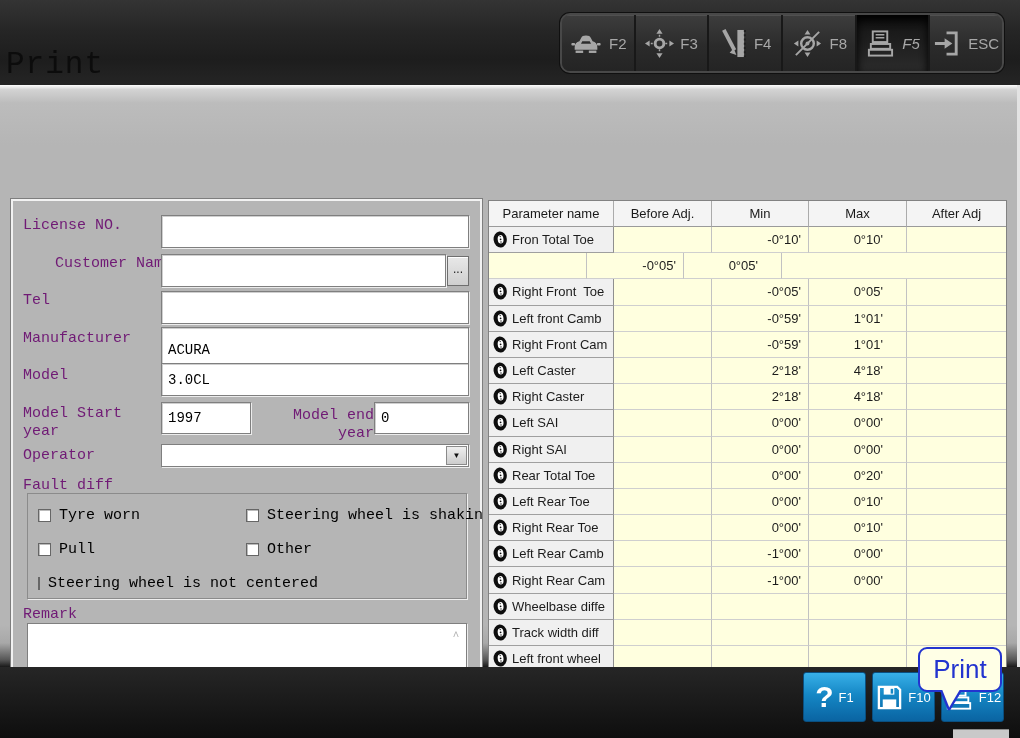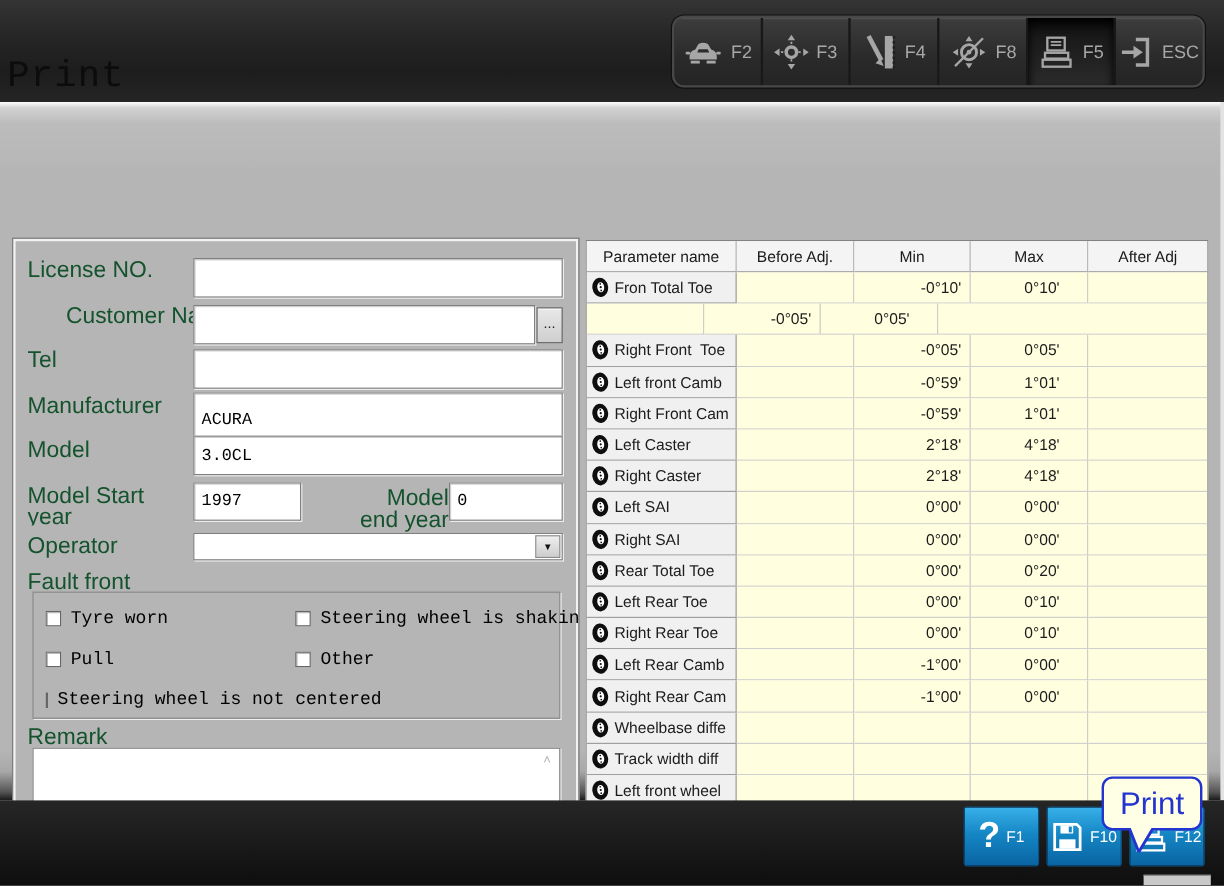--- a/index.html
+++ b/index.html
@@ -11,32 +11,32 @@
   .hdr-title{position:absolute;left:6px;top:47px;font-family:"Liberation Mono",monospace;
              font-size:31px;color:#0c0c0c;letter-spacing:1px;}
   .tbar{position:absolute;left:560px;top:13px;width:440px;height:56px;display:flex;
         border:2px solid #484848;border-radius:10px;background:#2a2a2a;
         box-shadow:0 0 0 1px #101010, inset 0 1px 0 #555;overflow:hidden;}
   .tb-btn{flex:1;display:flex;align-items:center;justify-content:center;gap:6px;
           background:linear-gradient(180deg,#3d3d3d 0%,#2b2b2b 55%,#242424 100%);
           border-right:2px solid #181818;box-shadow:inset 0 1px 0 #505050;cursor:pointer;}
   .tb-btn:last-child{border-right:none;}
   .tb-btn.active{background:linear-gradient(180deg,#0b0b0b 0%,#1a1a1a 30%,#2b2b2b 100%);
-          box-shadow:inset 0 4px 8px #000;}
+          box-shadow:inset 0 4px 8px #000;font-style:italic;}
   .tb-lbl{color:#a8a8a8;font-size:15px;}
   .tb-ic{display:flex;align-items:center;}
   
   .main{position:absolute;left:0;top:85px;width:1020px;height:582px;
         background:linear-gradient(180deg,#fdfdfd 0px,#d2d2d2 5px,#bcbcbc 18px,#b5b5b5 60px,
                    #b5b5b5 540px,#a8a8a8 558px,#555 575px,#181818 582px);
         box-shadow:inset -3px 0 0 #e3e3e3;}
   
   .panel{position:absolute;left:10px;top:113px;width:471px;height:495px;background:#b5b5b5;
          border:1px solid #7e7e7e;box-shadow:inset 0 0 0 2px #f2f2f2;}
-  .flabel{position:absolute;font-family:Liberation Sans, sans-serif;font-size:19px;color:#14532d;
+  .flabel{position:absolute;font-family:Liberation Mono, monospace;font-size:15px;color:#701a75;
           line-height:18px;}
   .inp{position:absolute;box-sizing:border-box;background:#fff;border:1px solid #7f7f7f;
        box-shadow:1px 1px 0 #ececec, inset 1px 1px 0 #cfcfcf;
        font-family:"Liberation Mono",monospace;font-size:14px;padding:2px 6px;color:#000;}
   .btn-browse{position:absolute;box-sizing:border-box;background:linear-gradient(#e8e8e8,#cfcfcf);
        border:1px solid #6f6f6f;box-shadow:inset 0 1px 0 #fff;font-size:12px;color:#222;
        text-align:center;line-height:24px;cursor:pointer;}
   .combo{position:absolute;box-sizing:border-box;background:#fff;border:1px solid #7f7f7f;
          box-shadow:1px 1px 0 #ececec;}
   .combo-arrow{position:absolute;right:1px;top:1px;bottom:1px;width:19px;
@@ -206,21 +206,21 @@
       <input class="inp" style="left: 150px; top: 203px; width: 90px; height: 32px;" type="text" value="1997">
       <div class="flabel" style="left:277px;top:208px;width:86px;text-align:right;">Model end year</div>
       <input class="inp" style="left: 363px; top: 203px; width: 95px; height: 32px;" type="text" value="0">
 
       <div class="flabel" style="left:12px;top:248px;">Operator</div>
       <div class="combo" style="left:150px;top:245px;width:308px;height:23px;">
         <span style="position:absolute;left:5px;top:3px;font-family:'Liberation Mono',monospace;font-size:14px;"></span>
         <div class="combo-arrow">▼</div>
       </div>
 
-      <div class="flabel" style="left:12px;top:278px;">Fault front</div>
+      <div class="flabel" style="left:12px;top:278px;">Fault diff</div>
       <div class="groupbox" style="left:16px;top:294px;width:438px;height:104px;">
         <div class="cb-grid">
 
         <label class="cb">
             <input type="checkbox" style="">
             <span>Tyre worn</span>
           </label>
             <label class="cb">
             <input type="checkbox" style="">
             <span>Steering wheel is shakin</span>

